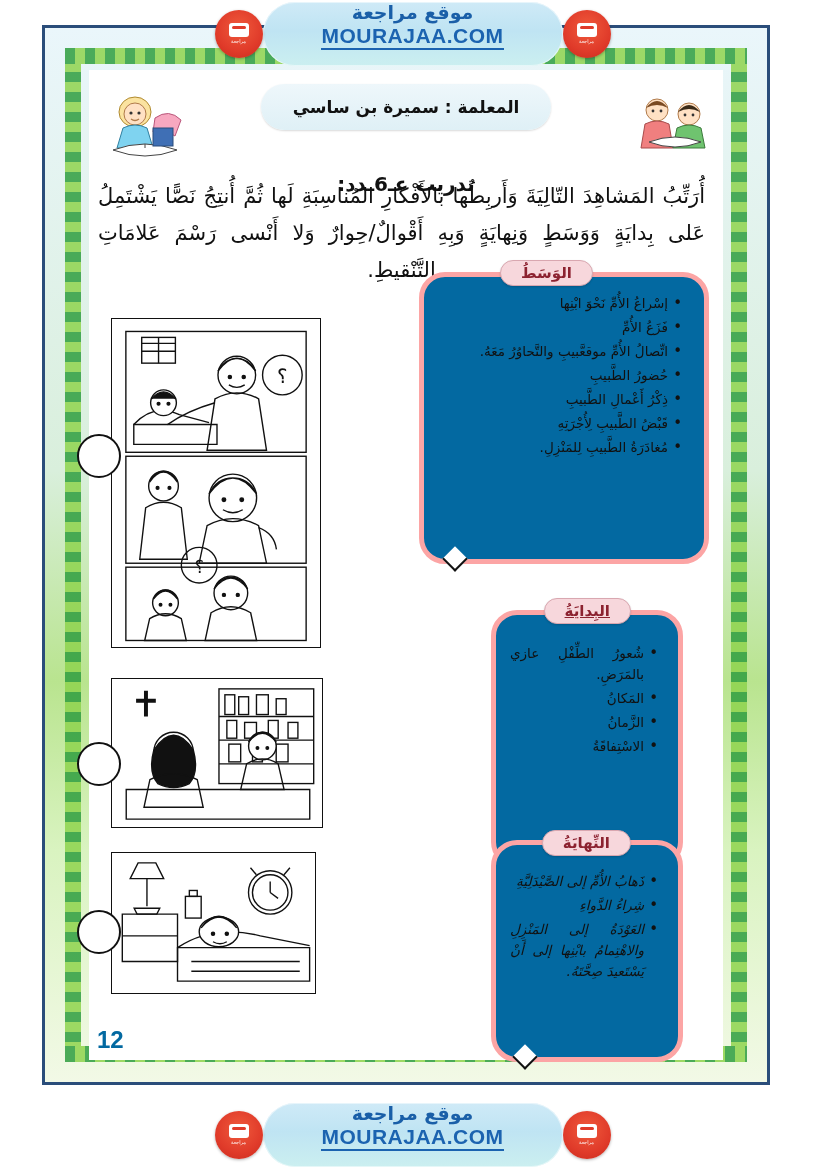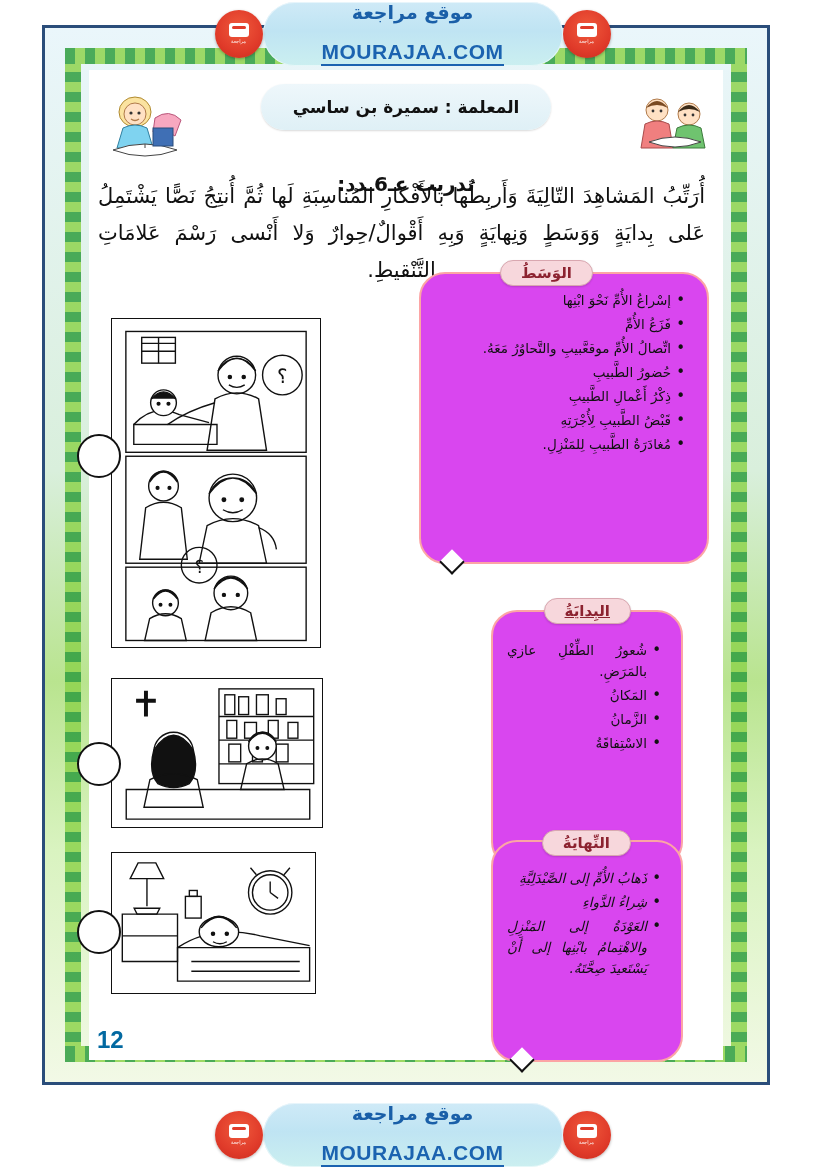--- a/index.html
+++ b/index.html
@@ -14,21 +14,21 @@
   .wm{
     position:absolute;left:0;right:0;height:68px;
     display:flex;align-items:center;justify-content:center;
     z-index:40;
   }
   .wm.top{top:0;}
   .wm.bottom{bottom:0;}
   .wm-pill{
     width:300px;height:64px;border-radius:34px;
     background:linear-gradient(180deg,#cfeaf7 0%,#bfe4f3 45%,#cbeff0 100%);
-    display:flex;flex-direction:column;align-items:center;justify-content:space-between;
+    display:flex;flex-direction:column;align-items:center;justify-content:flex-start;
     box-shadow:0 0 0 1px rgba(255,255,255,.5) inset;
   }
   .wm-ar{font-size:19px;color:#1a5fa8;font-weight:bold;line-height:1.1;font-family:"DejaVu Sans",sans-serif;}
   .wm-en{font-size:21px;color:#1b63b0;font-weight:bold;letter-spacing:.5px;line-height:1.2;
     border-bottom:2px solid #1b63b0;font-family:"Liberation Sans",sans-serif;}
   .wm-logo{
     width:48px;height:48px;border-radius:50%;
     background:radial-gradient(circle at 50% 38%,#f05a3c 0%,#e03b2a 60%,#c92a1d 100%);
     display:flex;flex-direction:column;align-items:center;justify-content:center;
     color:#fff;font-size:6px;text-align:center;line-height:1.1;
@@ -88,23 +88,23 @@
   }
   .instructions{
     position:absolute;top:108px;right:18px;left:9px;
     text-align:justify;text-align-last:center;
     font-size:21px;line-height:1.75;color:#111;
   }
 
   
   .bubble{
     position:absolute;
-    border:2px solid #fca5a5;
+    border:5px solid #fca5a5;
     border-radius:26px;
-    background:#d946ef;
+    background:#0369a1;
     box-sizing:border-box;
   }
   .bubble .tail{
     position:absolute;width:16px;height:16px;background:#fff;
     border-left:2px solid #111;border-bottom:2px solid #111;
     transform:rotate(-45deg);
   }
   .chip{
     position:absolute;z-index:8;
     padding:3px 20px;border-radius:16px;

